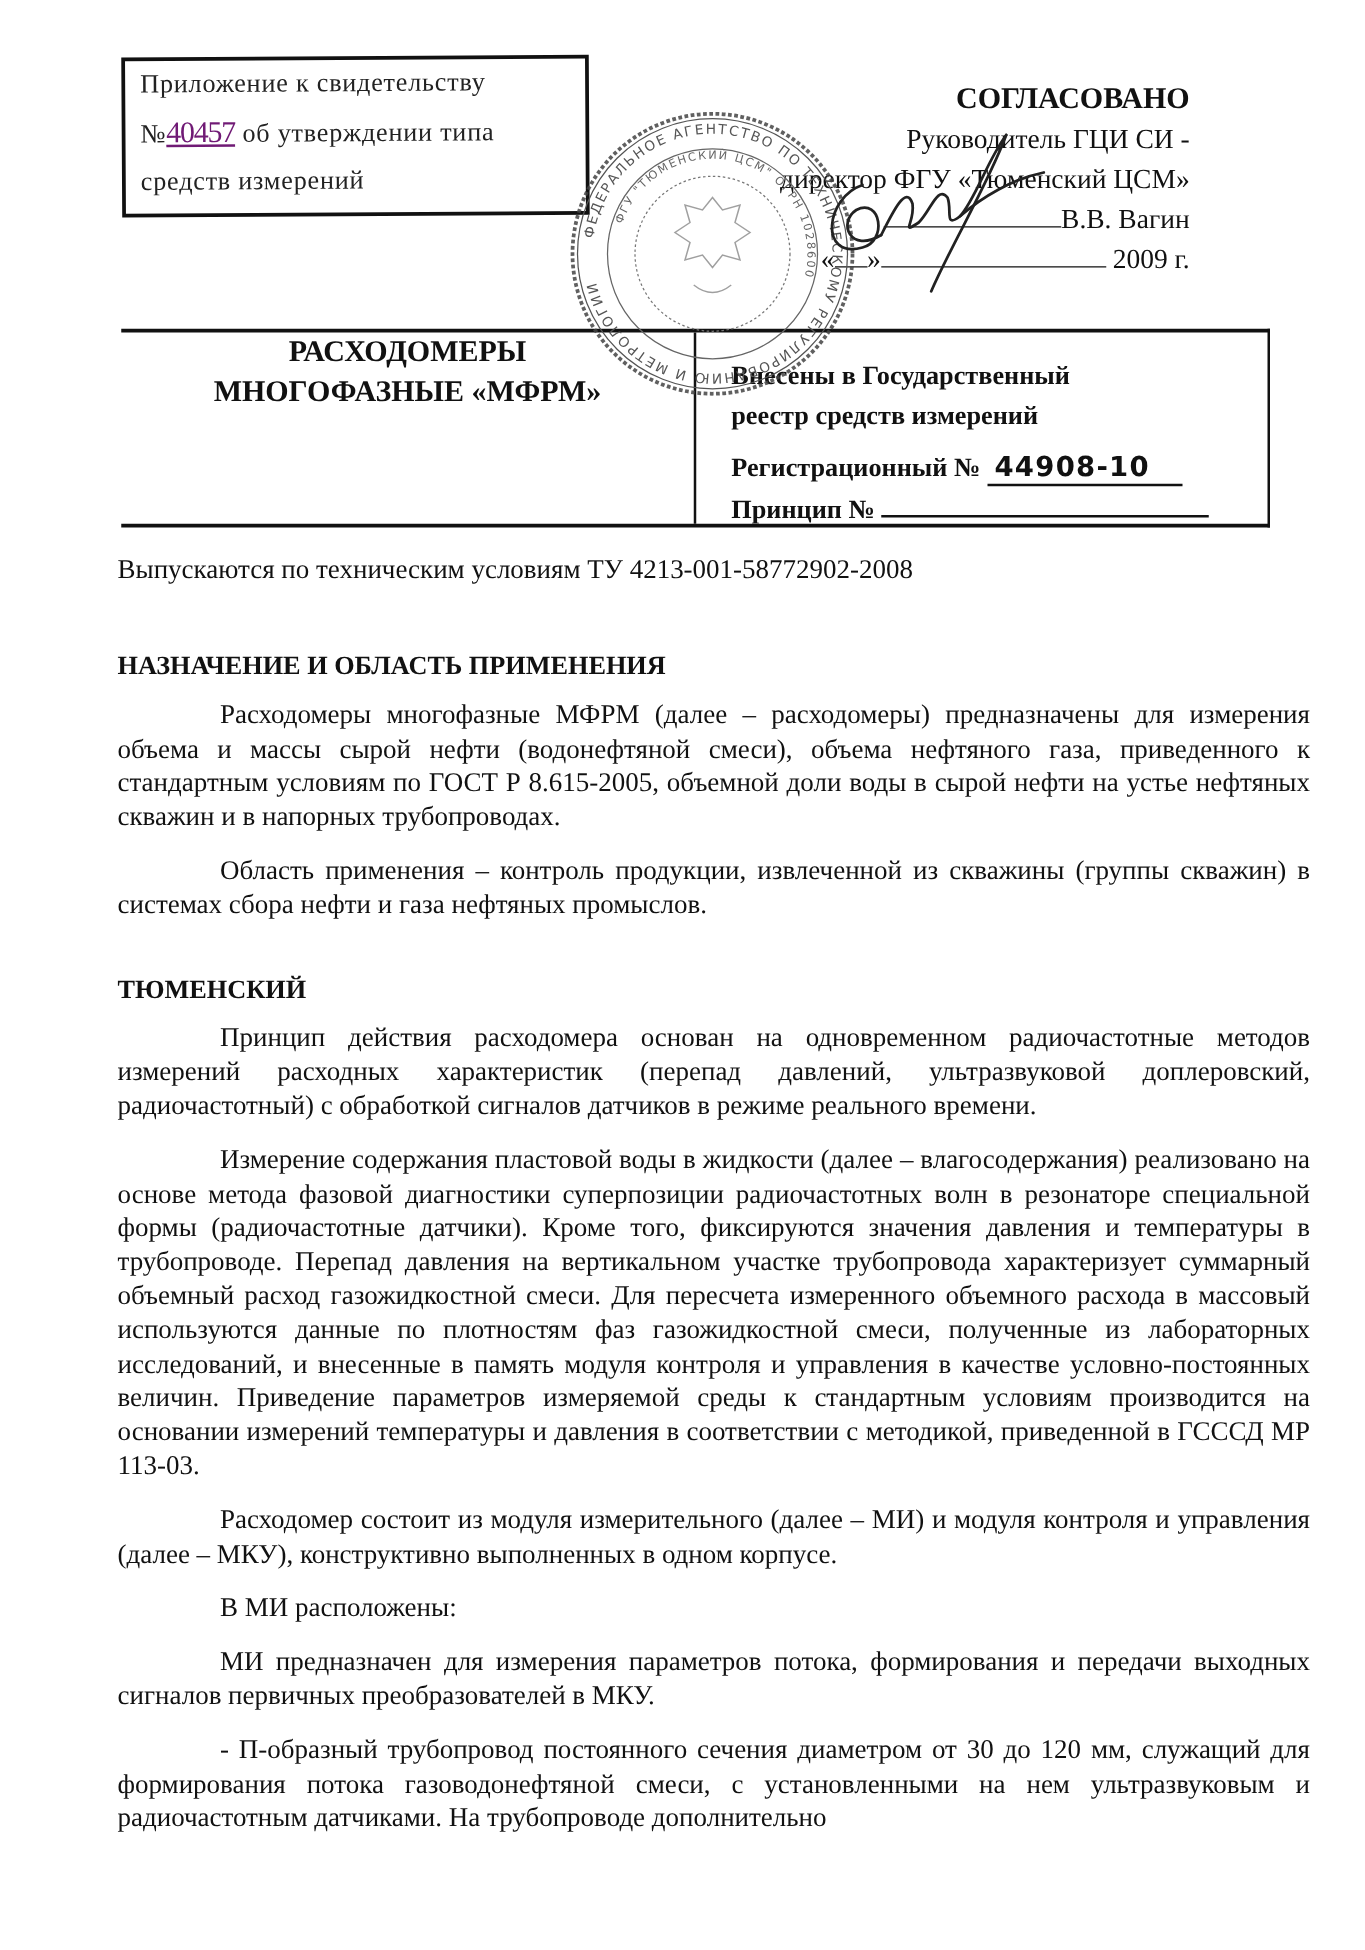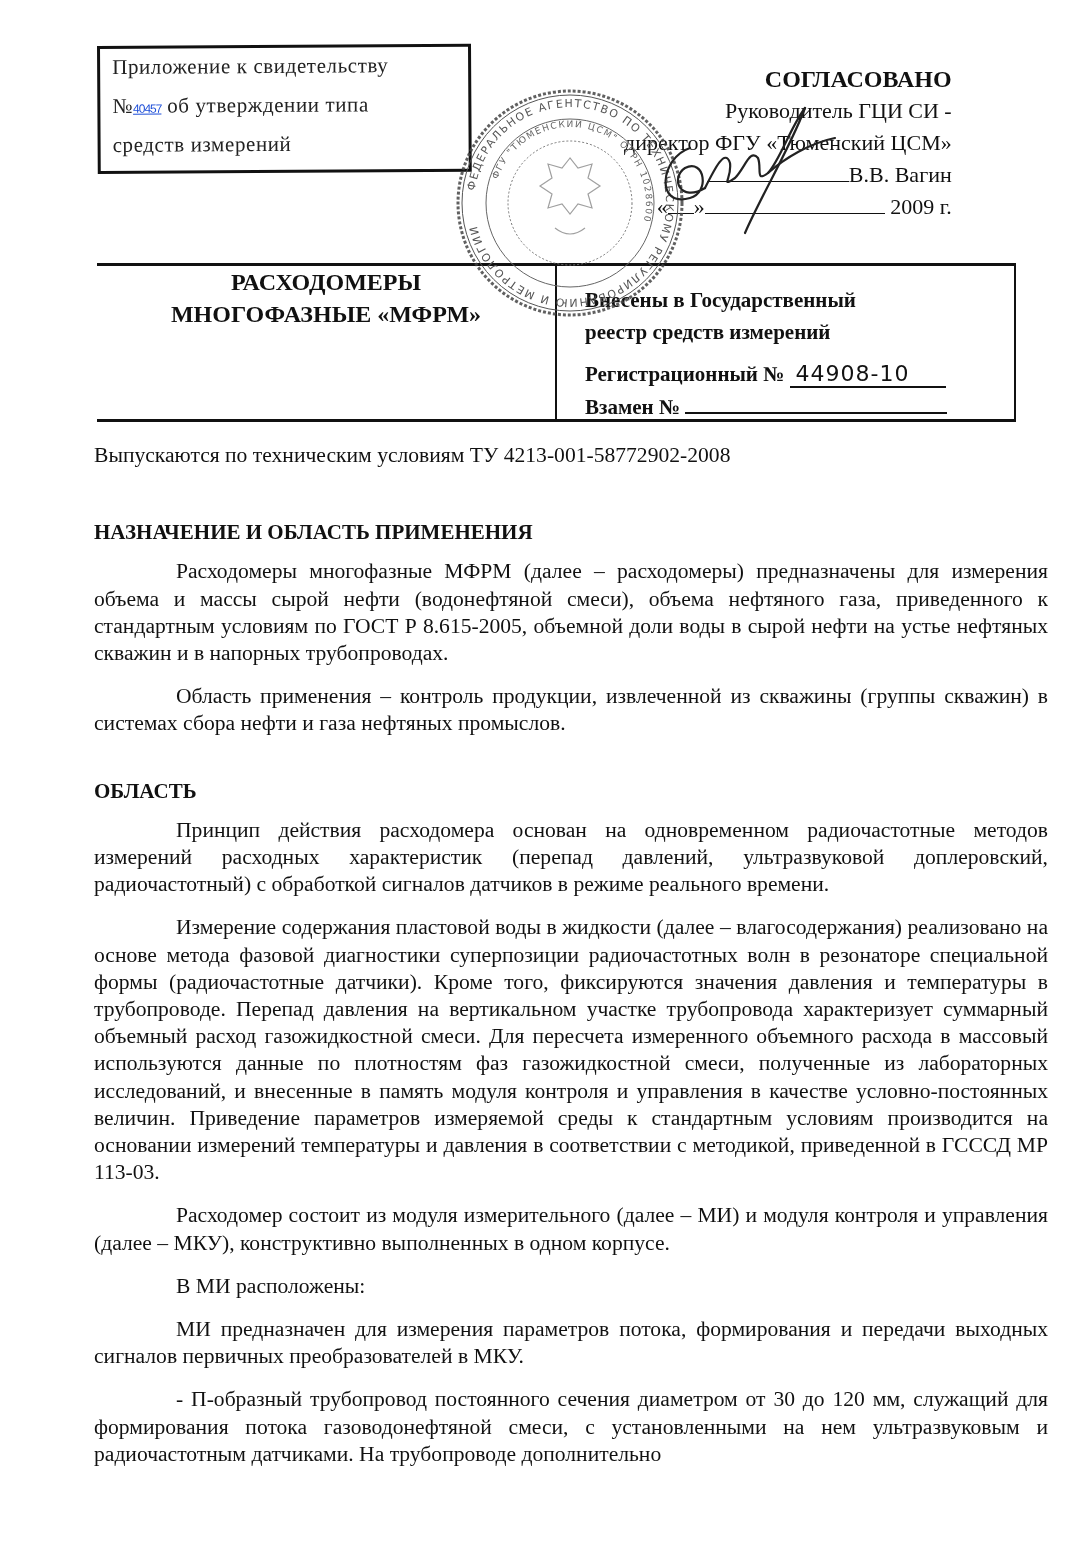--- a/index.html
+++ b/index.html
@@ -8,41 +8,41 @@
   .abs { position:absolute; }
 
   
   .annex-box { left:97px; top:46px; width:368px; height:122px;
                border:3px solid #111; transform:rotate(-0.35deg); transform-origin:left top; }
   .annex-line { position:absolute; left:12px; font-size:21px; letter-spacing:0.6px;
                 font-family:"Liberation Serif", serif; color:#222; white-space:nowrap; }
   .annex-l1 { top:6px; }
   .annex-l2 { top:45px; }
   .annex-l3 { top:84px; }
-  .hand { font-family:Liberation Sans, sans-serif; font-weight:normal; font-size:12px;
-          text-decoration:underline; letter-spacing:-1px; color:#1d4ed8; }
+  .hand { font-family:Liberation Serif, serif; font-weight:normal; font-size:24px;
+          text-decoration:underline; letter-spacing:-1px; color:#701a75; }
 
   
   .approve { left:624px; top:63px; font-size:22px; line-height:32px;text-align:right; }
   .approve .title { font-weight:bold; font-size:24px; }
   .approve .row { white-space:nowrap; }
   .sigline { display:inline-block; border-bottom:1.5px solid #111; vertical-align:baseline; }
 
   
   .reg-table { left:97px; top:263px; width:917px; height:153px;
                border-top:3px solid #111; border-bottom:3px solid #111; border-right:2px solid #111; }
   .reg-left { position:absolute; left:0; top:0; width:458px; height:100%;
               display:flex; align-items:flex-start; justify-content:center; text-align:center;
               font-weight:bold; font-size:24px; line-height:32px; }
   .reg-divider { position:absolute; left:458px; top:0; width:2px; height:100%; background:#111; }
   .reg-right { position:absolute; left:488px; top:18px; font-weight:bold; font-size:21px; line-height:32px; }
   .reg-right .row { white-space:nowrap; }
   .reg-right .r3 { margin-top:10px; }
   .reg-no { display:inline-block; width:150px; border-bottom:2px solid #111;
-            font-family:"DejaVu Sans", sans-serif; font-weight:normal; font-size:22px;
+            font-family:"DejaVu Sans", sans-serif; font-weight:bold; font-size:22px;
             letter-spacing:1px; line-height:24px; padding-left:6px; }
   .reg-blank { display:inline-block; width:262px; border-bottom:2px solid #111; height:22px; vertical-align:baseline; }
 
   
   .seal { left:455px; top:88px; width:230px; height:230px; }
 
   
   .signature { left:650px; top:88px; width:200px; height:150px; }
 
   
@@ -76,21 +76,21 @@
     <div>
       <div>РАСХОДОМЕРЫ</div>
       <div>МНОГОФАЗНЫЕ «МФРМ»</div>
     </div>
   </div>
   <div class="reg-divider"></div>
   <div class="reg-right">
     <div class="row">Внесены в Государственный</div>
     <div class="row">реестр средств измерений</div>
     <div class="row r3"><span>Регистрационный №</span> <span class="reg-no">44908-10</span></div>
-    <div class="row"><span>Взамен №</span> <span class="reg-blank"></span></div>
+    <div class="row"><span>Принцип №</span> <span class="reg-blank"></span></div>
   </div>
 </div>
 
 <svg class="abs seal" viewBox="0 0 230 230" xmlns="http://www.w3.org/2000/svg">
   <defs>
     <path id="sealOuter" d="M 115,115 m -96,0 a 96,96 0 1,1 192,0 a 96,96 0 1,1 -192,0"></path>
     <path id="sealInner" d="M 115,115 m -76,0 a 76,76 0 1,1 152,0 a 76,76 0 1,1 -152,0"></path>
   </defs>
   <circle cx="115" cy="115" r="112" fill="none" stroke="#444" stroke-width="3" stroke-dasharray="3 2" opacity="0.85"></circle>
   <circle cx="115" cy="115" r="108" fill="none" stroke="#555" stroke-width="1"></circle>
@@ -117,20 +117,20 @@
   </g>
 </svg>
 
 <div class="abs body">
   <p style="text-align:left;">Выпускаются по техническим условиям ТУ 4213-001-58772902-2008</p>
 
   <p class="heading gap-l">НАЗНАЧЕНИЕ И ОБЛАСТЬ ПРИМЕНЕНИЯ</p>
   <p class="indent">Расходомеры многофазные МФРМ (далее – расходомеры) предназначены для измерения объема и массы  сырой нефти (водонефтяной смеси), объема нефтяного газа, приведенного к стандартным условиям по ГОСТ Р 8.615-2005, объемной доли воды в сырой нефти на устье нефтяных скважин и в напорных трубопроводах.</p>
   <p class="indent gap-m">Область применения – контроль продукции, извлеченной из скважины (группы скважин) в системах сбора нефти и газа нефтяных промыслов.</p>
 
-  <p class="heading gap-xl">ОБЛАСТЬ</p>
+  <p class="heading gap-xl">ТЮМЕНСКИЙ</p>
   <p class="indent">Принцип действия расходомера основан на одновременном радиочастотные методов измерений расходных характеристик (перепад давлений, ультразвуковой доплеровский, радиочастотный) с обработкой сигналов датчиков в режиме реального времени.</p>
   <p class="indent gap-m">Измерение содержания пластовой воды в жидкости (далее – влагосодержания) реализовано на основе метода фазовой диагностики суперпозиции радиочастотных волн в резонаторе специальной формы (радиочастотные датчики). Кроме того, фиксируются значения давления и температуры в трубопроводе. Перепад давления на вертикальном участке трубопровода характеризует суммарный объемный расход газожидкостной смеси. Для пересчета измеренного объемного расхода в массовый используются данные по плотностям фаз газожидкостной смеси, полученные из лабораторных исследований, и внесенные в память модуля контроля и управления в качестве условно-постоянных величин. Приведение параметров измеряемой среды к стандартным условиям производится на основании измерений температуры и давления в соответствии с методикой, приведенной в ГСССД МР 113-03.</p>
   <p class="indent gap-m">Расходомер состоит из модуля измерительного (далее – МИ) и модуля контроля и управления (далее – МКУ), конструктивно выполненных в одном корпусе.</p>
   <p class="indent gap-m">В МИ расположены:</p>
   <p class="indent gap-m">МИ предназначен для измерения параметров потока, формирования и передачи выходных сигналов первичных преобразователей в МКУ.</p>
   <p class="indent gap-m">- П-образный трубопровод постоянного сечения диаметром от 30 до 120 мм, служащий для формирования потока газоводонефтяной смеси, с установленными на нем ультразвуковым и радиочастотным датчиками. На трубопроводе дополнительно</p>
 </div>
 
 </body></html>

